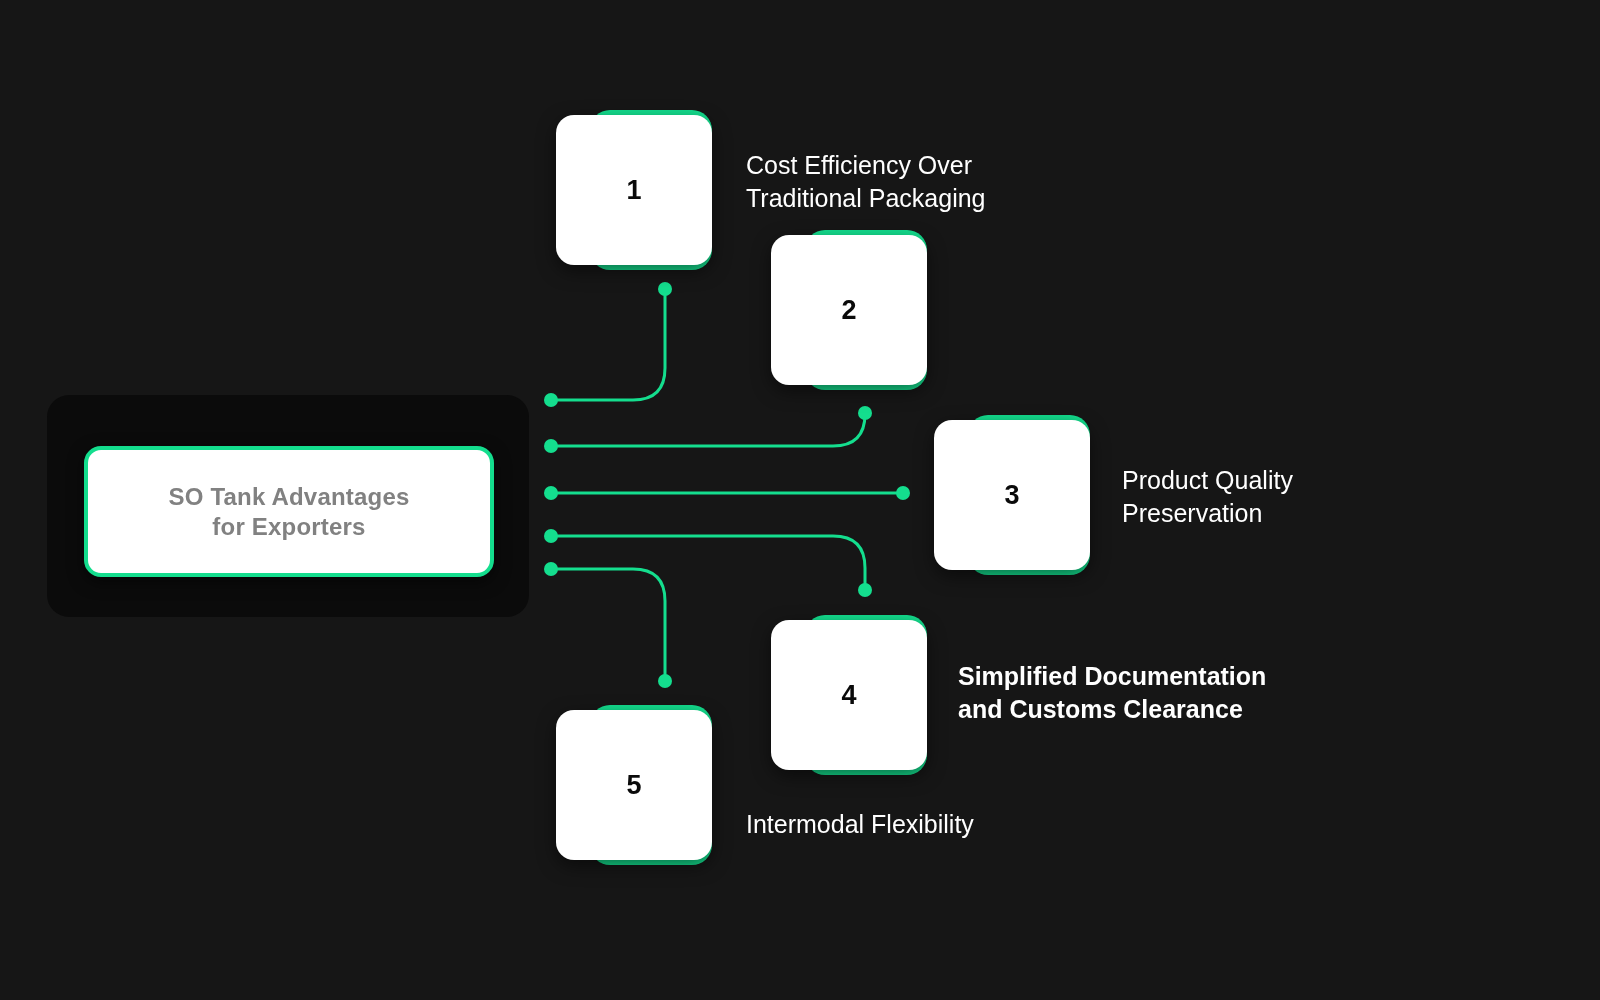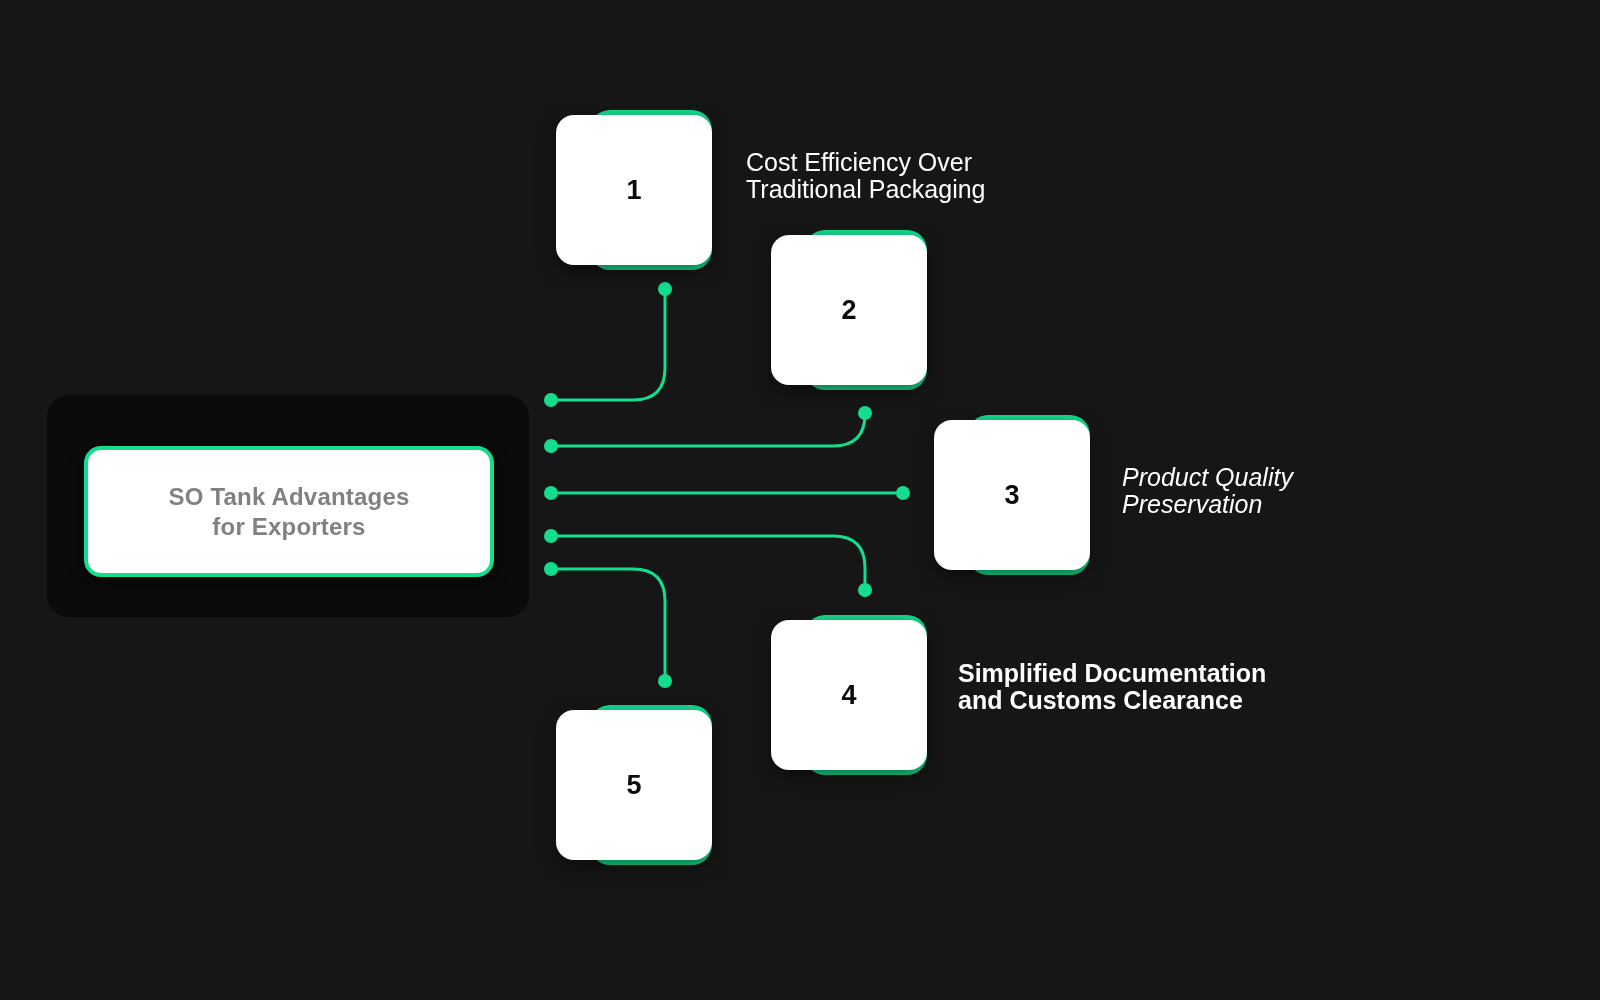--- a/index.html
+++ b/index.html
@@ -95,26 +95,26 @@
   .node-2 { left: 771px; top: 230px; width: 156px; height: 165px; }
   .node-3 { left: 934px; top: 415px; width: 156px; height: 165px; }
   .node-4 { left: 771px; top: 615px; width: 156px; height: 165px; }
   .node-5 { left: 556px; top: 705px; width: 156px; height: 165px; }
 
   
   .label {
     position: absolute;
     color: #ffffff;
     font-size: 25px;
-    line-height: 27px;
+    line-height: 33px;
     white-space: pre-line;
   }
   .label-1 { left: 746px; top: 149px; width: 340px; }
   .label-2 { left: 958px; top: 290px; width: 340px; }
-  .label-3 { left: 1122px; top: 464px; width: 320px; font-style: italic; }
+  .label-3 { left: 1122px; top: 464px; width: 320px; }
   .label-4 { left: 958px; top: 660px; width: 400px; font-weight: bold; }
   .label-5 { left: 746px; top: 808px; width: 380px; }
 
   
   #wires {
     position: absolute;
     left: 0; top: 0;
     width: 1600px;
     height: 1000px;
     pointer-events: none;
@@ -186,14 +186,15 @@
   </div>
   <div class="label label-4">Simplified Documentation
 and Customs Clearance</div>
 
   <div class="node node-5">
     <div class="back"></div>
     <div class="front">
       <span class="num">5</span>
     </div>
   </div>
+  <div class="label label-5">Intermodal Flexibility</div>
 
 </div>
 
 </body></html>

